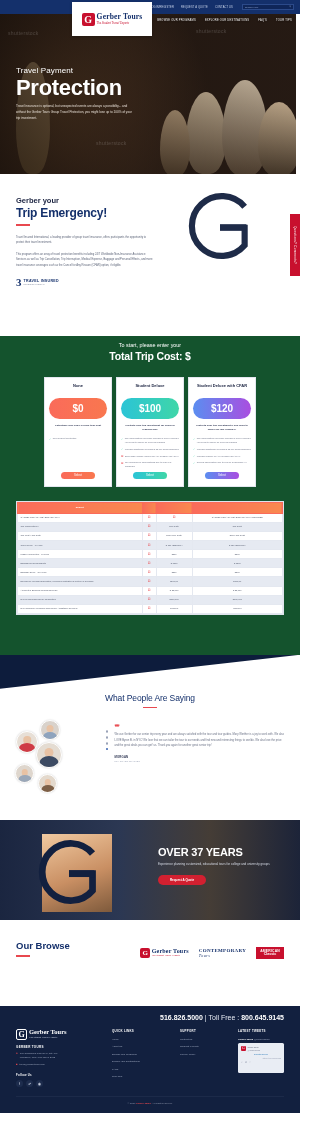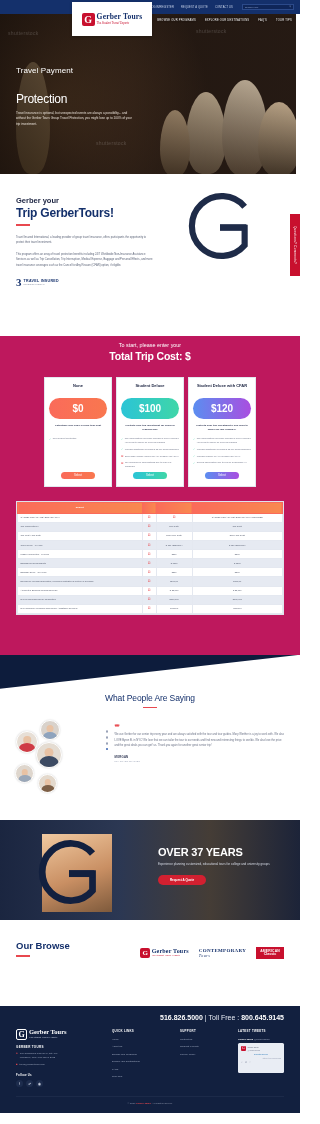--- a/index.html
+++ b/index.html
@@ -54,21 +54,21 @@
     background:
       radial-gradient(circle at 18% 55%, #6b4a2e 0%, #4b3323 28%, #2a1d16 60%),
       linear-gradient(100deg,#3a2a1e 0%,#6d5334 38%,#8e7c5d 58%,#4a3b2c 78%,#2b2119 100%);
   }
   .hero-figures{position:absolute;inset:0;}
   .hf{position:absolute;border-radius:50% 50% 40% 40%/60% 60% 40% 40%;filter:blur(.4px);}
   .hero-veil{position:absolute;inset:0;background:linear-gradient(90deg,rgba(18,12,8,.72) 0%,rgba(25,17,11,.45) 45%,rgba(20,14,10,.2) 100%);}
   .wm{position:absolute;font-size:5px;color:rgba(255,255,255,.18);transform:rotate(0deg);letter-spacing:.3px;}
   .hero-copy{position:absolute;left:16px;top:52px;width:150px;z-index:5;}
   .hero-kicker{font-size:8px;color:#fff;font-weight:400;letter-spacing:.1px;}
-  .hero-title{font-size:12px;color:#fff;font-weight:400;letter-spacing:-.3px;line-height:1.05;margin-top:18px;}
+  .hero-title{font-size:22px;color:#fff;font-weight:700;letter-spacing:-.3px;line-height:1.05;margin-top:1px;}
   .hero-sub{font-size:3.1px;color:#e5ddd4;line-height:1.9;margin-top:5px;width:118px;}
 
   
   .protect{position:relative;padding:22px 0 18px 16px;background:#fff;min-height:105px;}
   .protect-k{font-size:7.5px;font-weight:700;color:#1b2340;}
   .protect-t{font-size:12px;font-weight:700;color:#14306b;letter-spacing:-.2px;margin-top:1px;}
   .rule{width:14px;height:1.6px;background:#e8484f;margin:4px 0 9px;}
   .protect p{font-size:2.7px;line-height:2.05;color:#5c6478;width:137px;margin-bottom:6px;}
   .tii{display:flex;align-items:center;gap:2px;margin-top:9px;}
   .tii-3{font-family:"Liberation Serif",serif;font-size:11px;color:#14306b;font-weight:700;line-height:1;}
@@ -80,21 +80,21 @@
   }
   .qc{
     position:absolute;right:0;top:40px;width:10px;height:62px;background:#c8102e;
     display:flex;align-items:center;justify-content:center;
   }
   .qc span{
     font-size:3px;color:#fff;white-space:nowrap;transform:rotate(90deg);letter-spacing:.3px;
   }
 
   
-  .navy{position:relative;background:#be185d;padding:0 0 40px;}
+  .navy{position:relative;background:#14532d;padding:0 0 40px;}
   .navy-top-cut{
     height:30px;background:#fff;
     clip-path:polygon(0 0,100% 0,100% 0,0 100%);
   }
   .navy-inner{padding:6px 0 0;text-align:center;position:relative;}
   .navy-k{font-size:5.4px;color:#ffffff;font-weight:400;}
   .navy-t{font-size:10.5px;color:#fff;font-weight:700;margin-top:2px;letter-spacing:-.2px;}
 
   .cards{display:flex;gap:4px;justify-content:center;margin-top:15px;padding:0 44px;}
   .card{
@@ -268,21 +268,21 @@
       <div class="hero-sub">Travel insurance is optional, but unexpected events are always a possibility... and without the Gerber Tours Group Travel Protection, you might lose up to 100% of your trip investment.</div>
     </div>
   </div>
 
   <div class="protect">
     <svg class="big-g" viewBox="0 0 100 100">
       <path d="M78 28 A34 34 0 1 0 78 72 L78 52 L50 52" fill="none" stroke="#12203f" stroke-width="7"></path>
       <rect x="50" y="48" width="30" height="7" fill="#12203f"></rect>
     </svg>
     <div class="protect-k">Gerber your</div>
-    <div class="protect-t">Trip GerberTours!</div>
+    <div class="protect-t">Trip Emergency!</div>
     <div class="rule"></div>
     <p>Travel Insured International, a leading provider of group travel insurance, offers participants the opportunity to protect their travel investment.</p>
     <p>This program offers an array of travel protection benefits including 24/7 Worldwide Non-Insurance Assistance Services as well as Trip Cancellation, Trip Interruption, Medical Expense, Baggage and Personal Effects, and more travel insurance coverages such as the Cancel for Any Reason (CFAR) option, if eligible.</p>
     <div class="tii">
       <span class="tii-3">3</span>
       <div class="tii-tx">
         <b>TRAVEL INSURED</b>
         <i>INTERNATIONAL</i>
       </div>
     </div>

